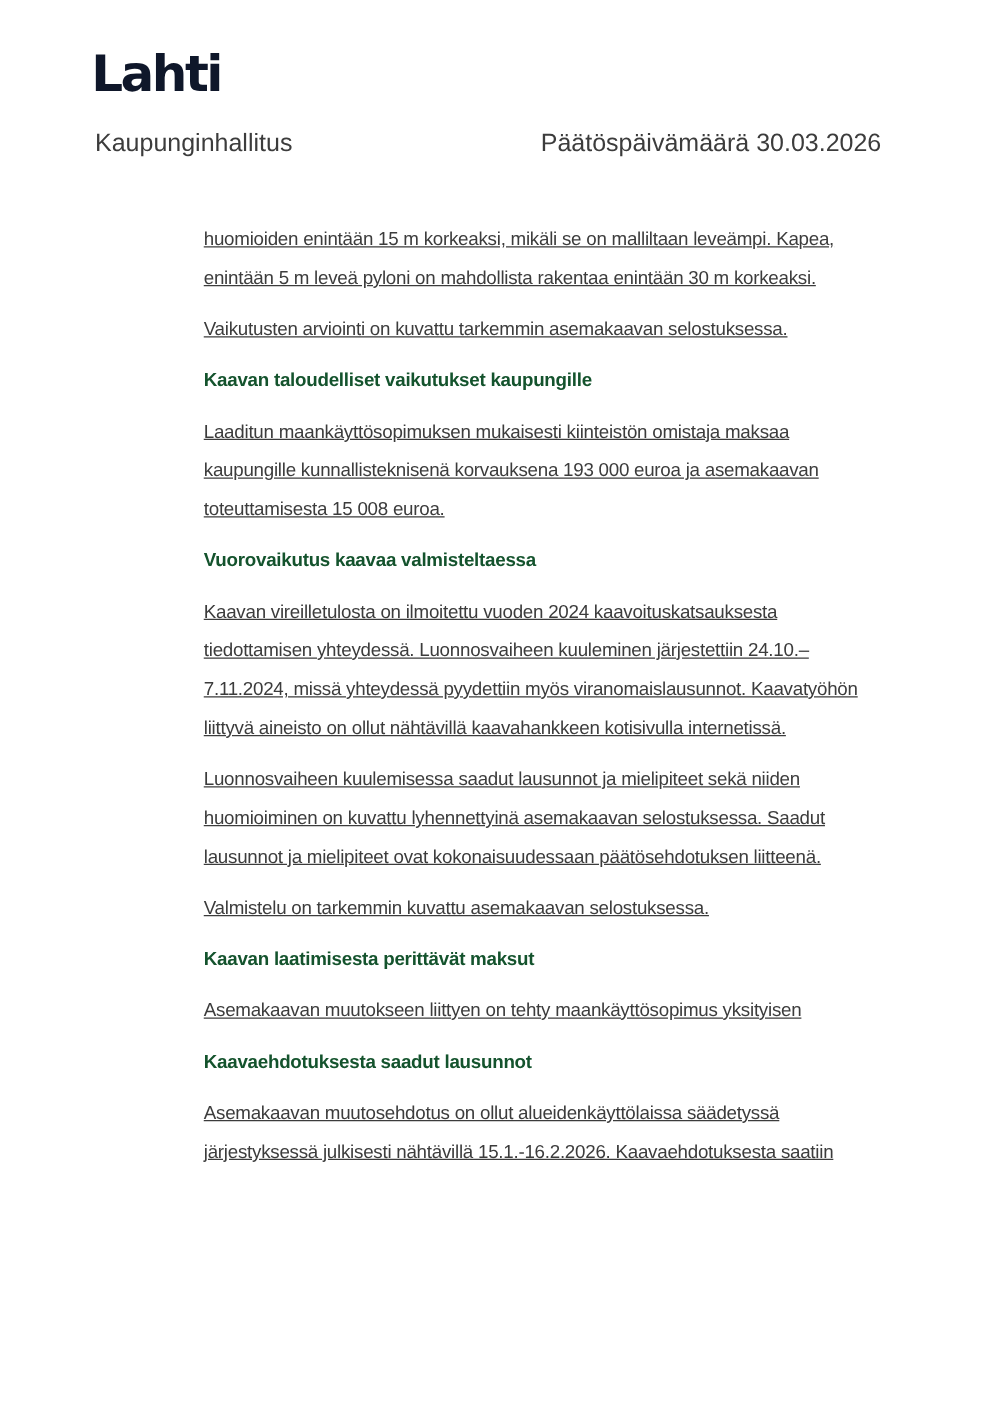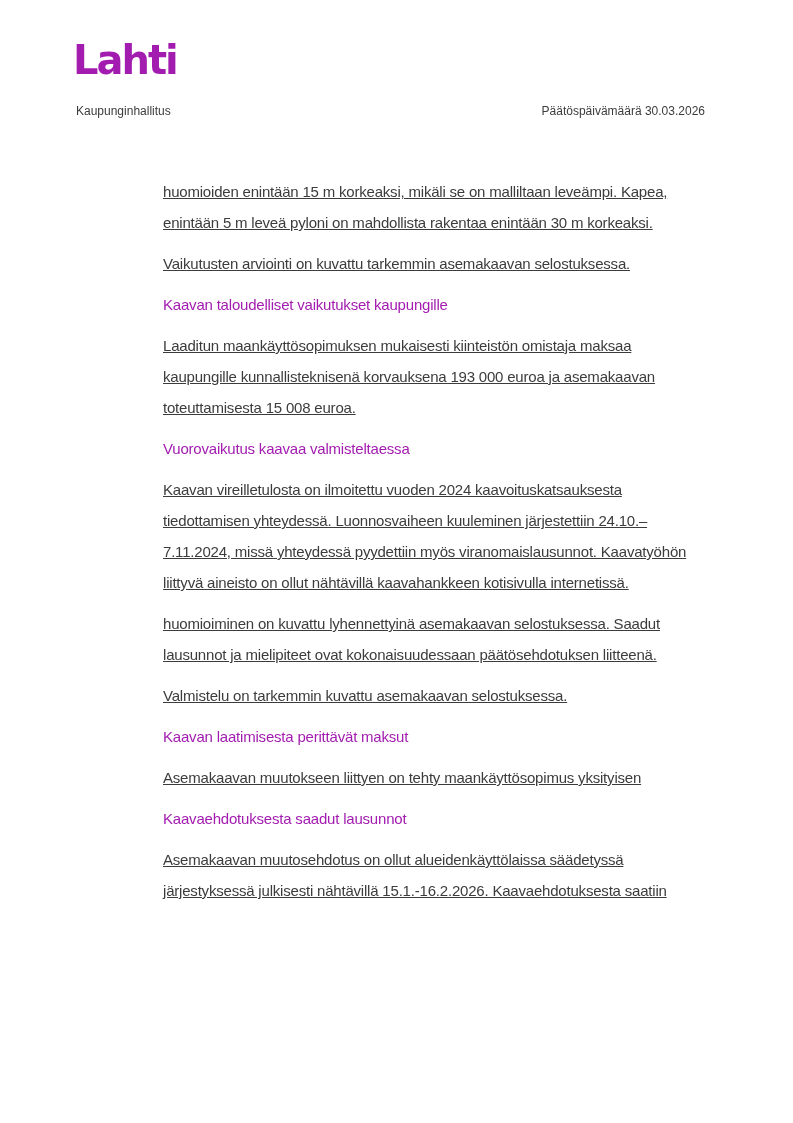--- a/index.html
+++ b/index.html
@@ -27,50 +27,50 @@
     user-select: none;
   }
   .header-row {
     position: absolute;
     left: 76px;
     top: 104px;
     width: 629px; 
     display: flex;
     justify-content: space-between;
     align-items: baseline;
-    font-size: 12px;
+    font-size: 20px;
     color: #3c3c3c;
   }
   .content {
     position: absolute;
     left: 163px;
     top: 176px;
     width: 542px;
     font-size: 15px;
     letter-spacing: -0.2px;
     color: #3c3c3c;
   }
   .content .para {
     margin: 0 0 10px 0;
     text-decoration: underline;
   }
   .content .heading {
     margin: 0 0 10px 0;
-    font-weight: normal;
-    color: #a21caf;
+    font-weight: bold;
+    color: #14532d;
   }
   .content .line {
     line-height: 31px;
     white-space: nowrap;
   }
 </style>
 </head>
 <body>
 
-<div class="logo" style="color: #a21caf;">Lahti</div>
+<div class="logo" style="color: #0f172a;">Lahti</div>
 
 <div class="header-row">
   <span>Kaupunginhallitus</span>
   <span>Päätöspäivämäärä 30.03.2026</span>
 </div>
 
 <div class="content" id="content">
     <div class="para">
       <div class="line">huomioiden enintään 15 m korkeaksi, mikäli se on malliltaan leveämpi. Kapea,</div>
       <div class="line">enintään 5 m leveä pyloni on mahdollista rakentaa enintään 30 m korkeaksi.</div>
@@ -89,20 +89,21 @@
     <div class="heading">
       <div class="line">Vuorovaikutus kaavaa valmisteltaessa</div>
     </div>
     <div class="para">
       <div class="line">Kaavan vireilletulosta on ilmoitettu vuoden 2024 kaavoituskatsauksesta</div>
       <div class="line">tiedottamisen yhteydessä. Luonnosvaiheen kuuleminen järjestettiin 24.10.–</div>
       <div class="line">7.11.2024, missä yhteydessä pyydettiin myös viranomaislausunnot. Kaavatyöhön</div>
       <div class="line">liittyvä aineisto on ollut nähtävillä kaavahankkeen kotisivulla internetissä.</div>
     </div>
     <div class="para">
+      <div class="line">Luonnosvaiheen kuulemisessa saadut lausunnot ja mielipiteet sekä niiden</div>
       <div class="line">huomioiminen on kuvattu lyhennettyinä asemakaavan selostuksessa. Saadut</div>
       <div class="line">lausunnot ja mielipiteet ovat kokonaisuudessaan päätösehdotuksen liitteenä.</div>
     </div>
     <div class="para">
       <div class="line">Valmistelu on tarkemmin kuvattu asemakaavan selostuksessa.</div>
     </div>
     <div class="heading">
       <div class="line">Kaavan laatimisesta perittävät maksut</div>
     </div>
     <div class="para">

